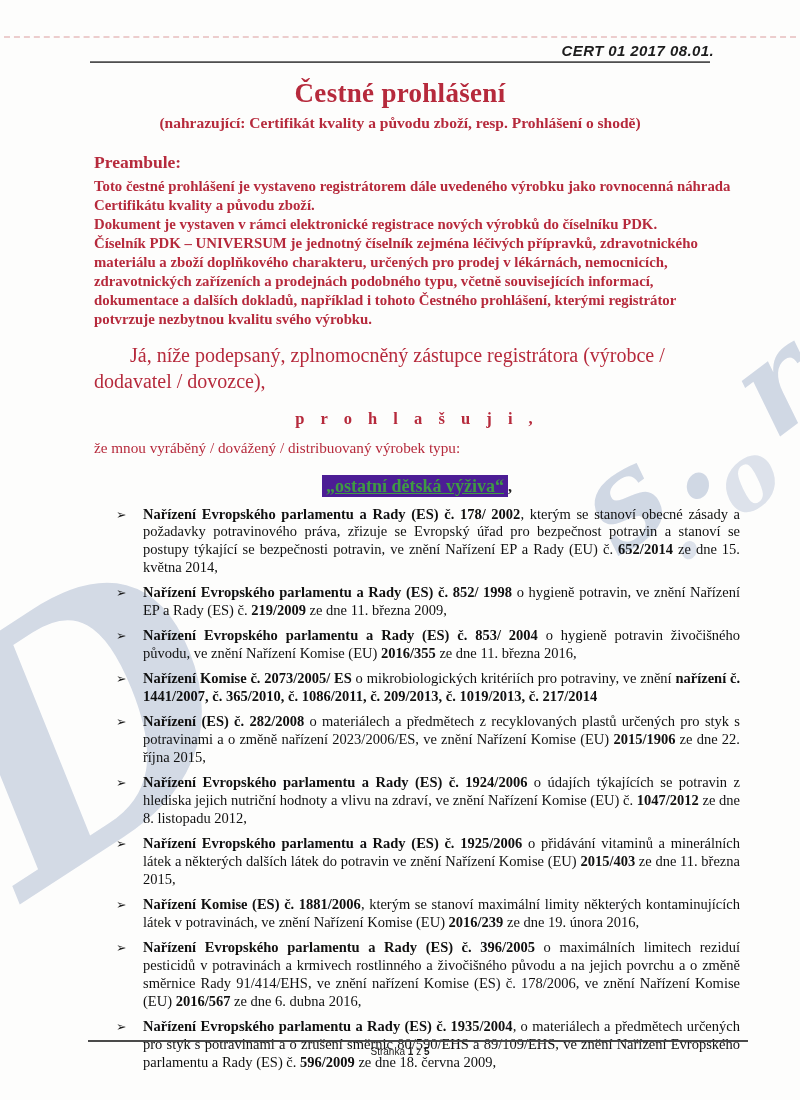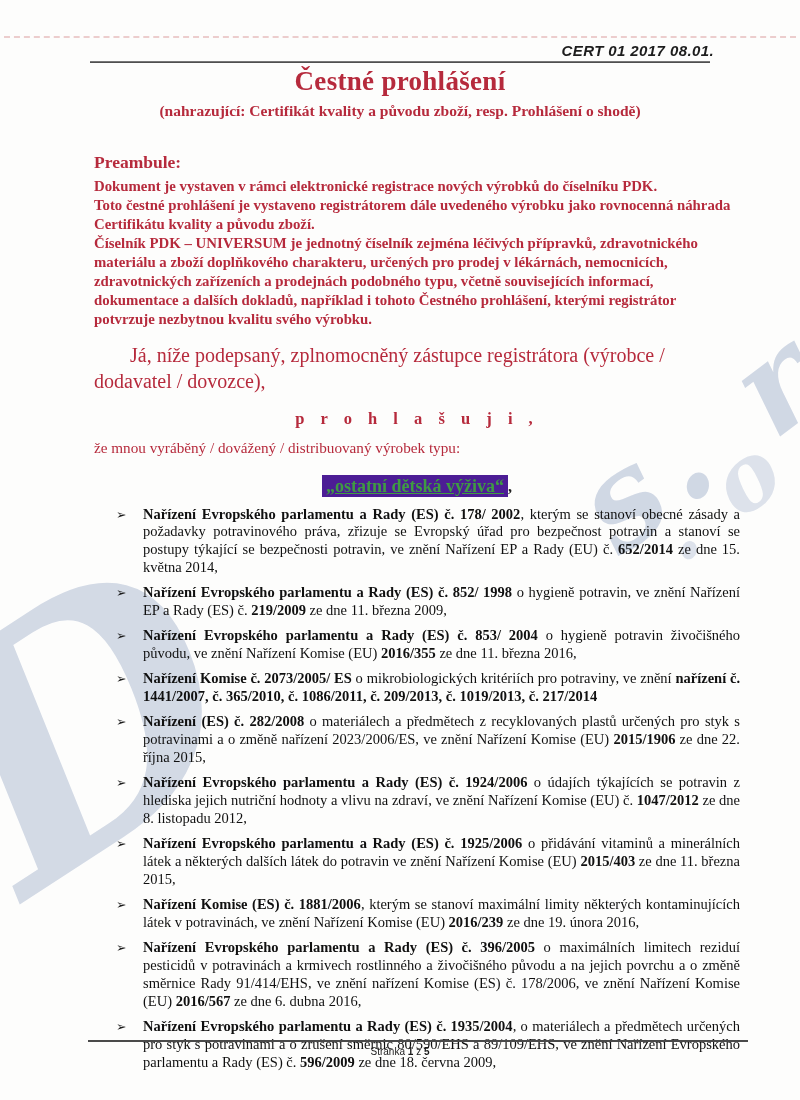--- a/index.html
+++ b/index.html
@@ -25,21 +25,21 @@
   .hdr { position:absolute; z-index:2; left:0; right:0; top:0; }
   .cert-code {
     position:absolute; top:42px; right:86px;
     font-family:"Liberation Sans", sans-serif; font-style:italic; font-weight:600;
     font-size:15px; letter-spacing:.4px; color:#1d1d1d;
   }
   .header-rule {
     position:absolute; top:61px; left:90px; width:620px; height:2px;
     background:linear-gradient(to bottom,#8a8a8a,#3c3c3c);
   }
-  .title-block { position:absolute; top:66px; left:0; width:100%; text-align:center; }
+  .title-block { position:absolute; top:78px; left:0; width:100%; text-align:center; }
   .doc-title  { margin:0; font-size:27px; font-weight:bold; letter-spacing:.3px; }
   .doc-subtitle { margin:5px 0 0; font-size:15.5px; font-weight:bold; }
   
   .content { position:absolute; z-index:1; top:152px; left:94px; width:646px; }
   .preamble-heading { margin:0 0 4px; font-size:17.5px; font-weight:bold; }
   .preamble-p { margin:0; font-size:14.8px; font-weight:bold; line-height:1.28; }
   .intro-line { margin:13px 0 0; font-size:20px; text-indent:36px; line-height:1.3; }
   .verb-line { margin:15px 0 10px; text-align:center; font-size:16.5px; font-weight:bold; letter-spacing:6px; }
   .product-intro { margin:9px 0 19px; font-size:15.2px; }
   .product-line { margin:0 0 9px; text-align:center; }
@@ -84,22 +84,22 @@
     <div class="cert-code">CERT  01 2017 08.01.</div>
     <div class="header-rule"></div>
     <div class="title-block">
       <h1 class="doc-title">Čestné prohlášení</h1>
       <div class="doc-subtitle">(nahrazující: Certifikát kvality a původu zboží, resp. Prohlášení o shodě)</div>
     </div>
   </div>
 
   <div class="content">
     <h2 class="preamble-heading">Preambule:</h2>
+    <p class="preamble-p">Toto čestné prohlášení je vystaveno registrátorem dále uvedeného výrobku jako rovnocenná náhrada Certifikátu kvality a původu zboží.</p>
     <p class="preamble-p">Dokument je vystaven v rámci elektronické registrace nových výrobků do číselníku PDK.</p>
-    <p class="preamble-p">Toto čestné prohlášení je vystaveno registrátorem dále uvedeného výrobku jako rovnocenná náhrada Certifikátu kvality a původu zboží.</p>
     <p class="preamble-p">Číselník PDK – UNIVERSUM je jednotný číselník zejména léčivých přípravků, zdravotnického materiálu a zboží doplňkového charakteru, určených pro prodej v lékárnách, nemocnicích, zdravotnických zařízeních a prodejnách podobného typu, včetně souvisejících informací, dokumentace a dalších dokladů, například i tohoto Čestného prohlášení, kterými registrátor potvrzuje nezbytnou kvalitu svého výrobku.</p>
 
     <p class="intro-line">Já, níže podepsaný, zplnomocněný zástupce registrátora (výrobce / dodavatel / dovozce),</p>
     <p class="verb-line">p r o h l a š u j i ,</p>
     <p class="product-intro">že mnou vyráběný / dovážený / distribuovaný výrobek typu:</p>
     <p class="product-line"><span class="product-highlight">„ostatní dětská výživa“</span><span class="product-suffix">,</span></p>
 
     <ul class="req-list">
         <li class="req"><span class="req-marker">➢</span><span><strong>Nařízení Evropského parlamentu a Rady (ES) č. 178/ 2002</strong><span>, kterým se stanoví obecné zásady a požadavky potravinového práva, zřizuje se Evropský úřad pro bezpečnost potravin a stanoví se postupy týkající se bezpečnosti potravin, ve znění Nařízení EP a Rady (EU) č. </span><strong>652/2014</strong><span> ze dne 15. května 2014,</span></span></li>
         <li class="req"><span class="req-marker">➢</span><span><strong>Nařízení Evropského parlamentu a Rady (ES) č. 852/ 1998</strong><span> o hygieně potravin, ve znění Nařízení EP a Rady (ES) č. </span><strong>219/2009</strong><span> ze dne 11. března 2009,</span></span></li>

